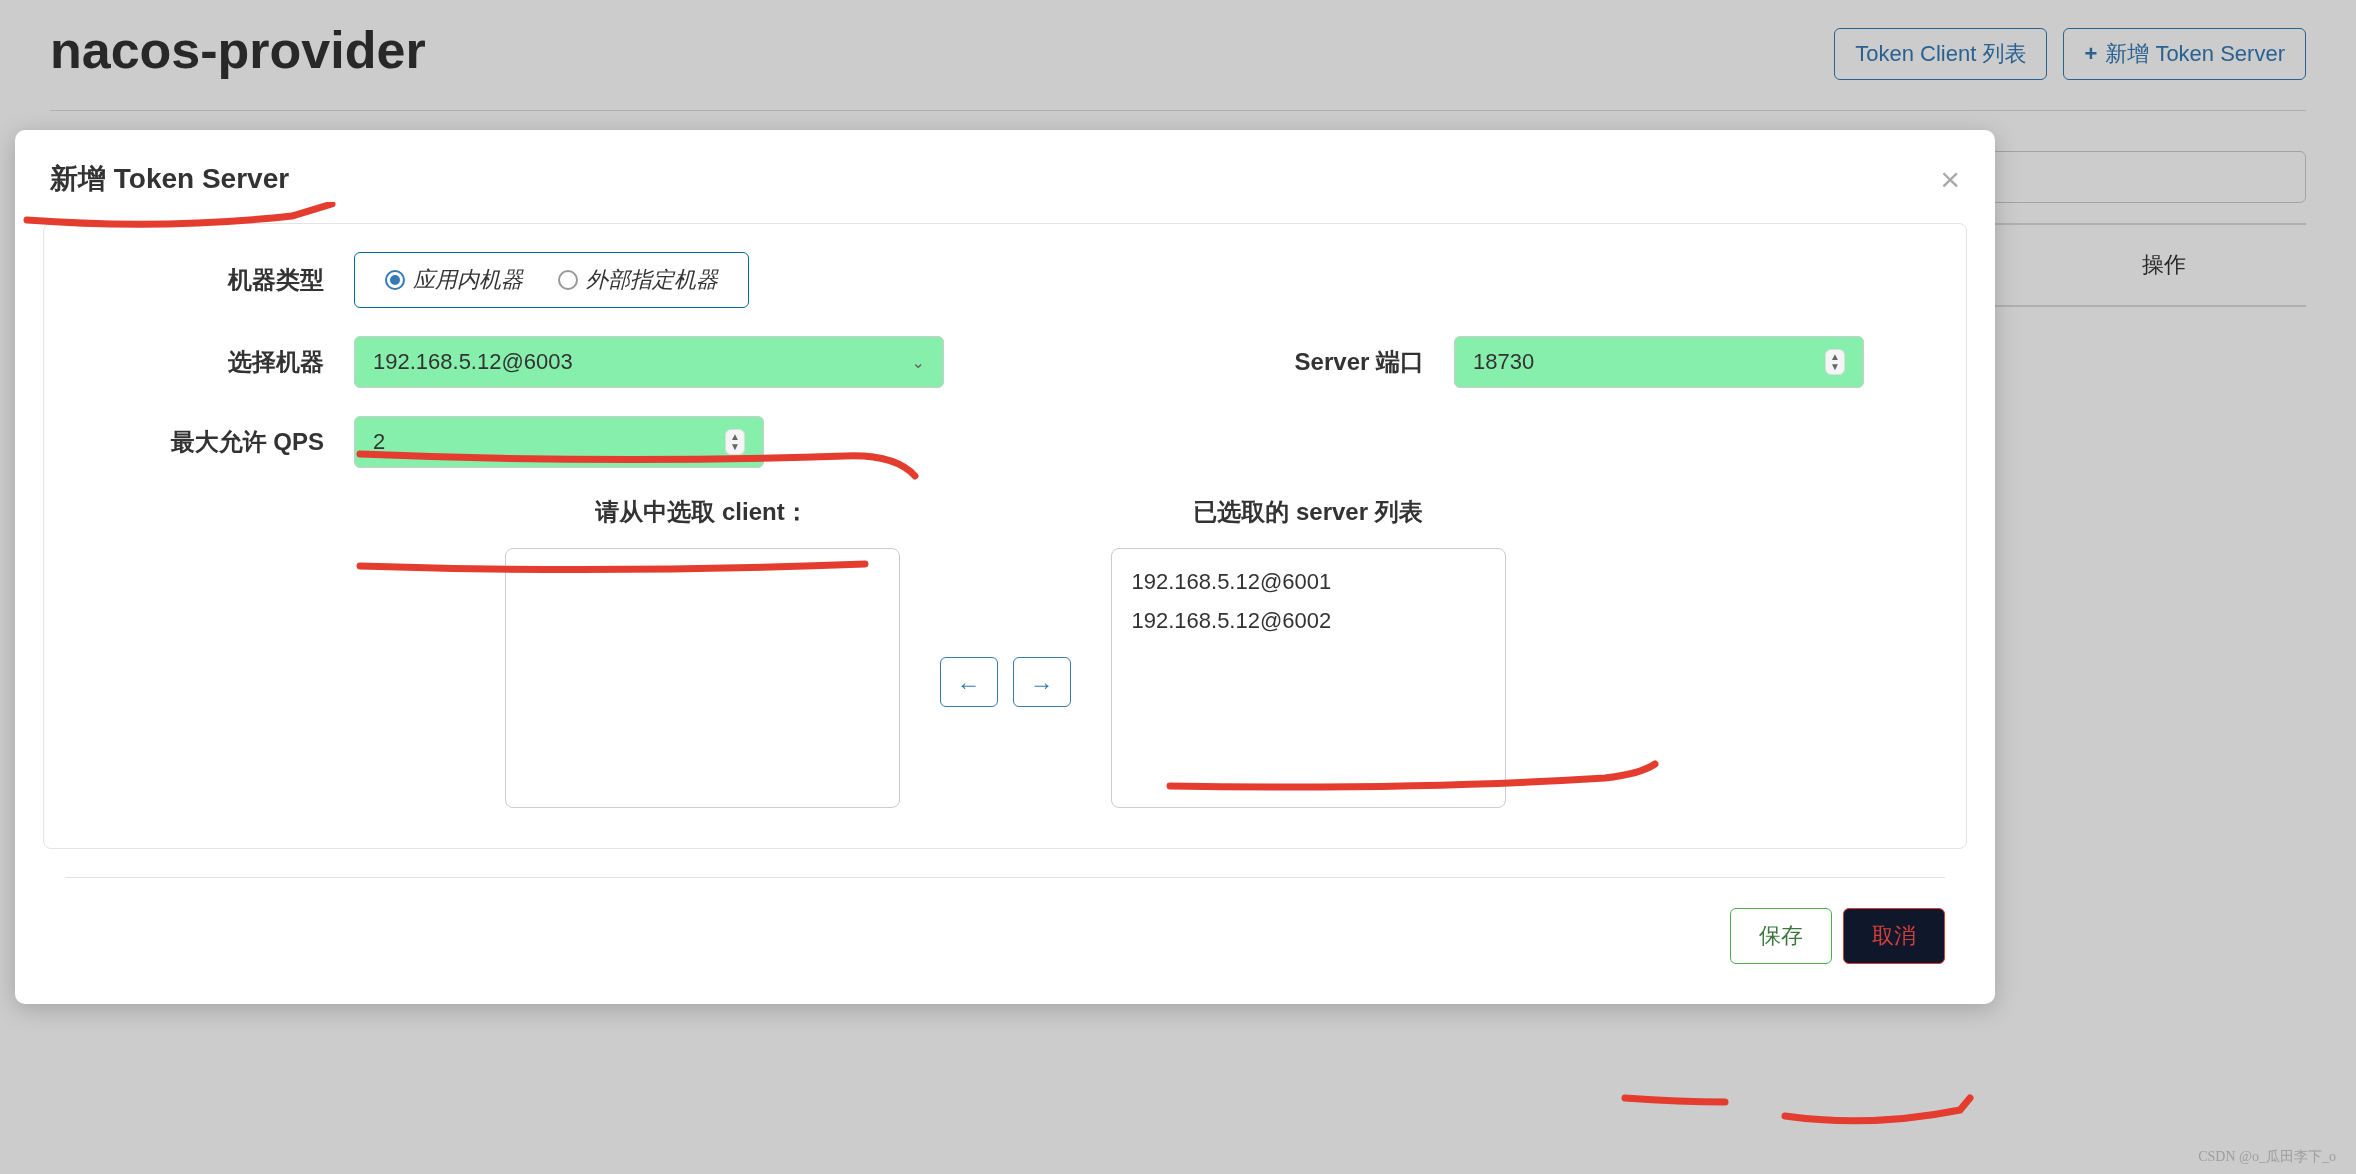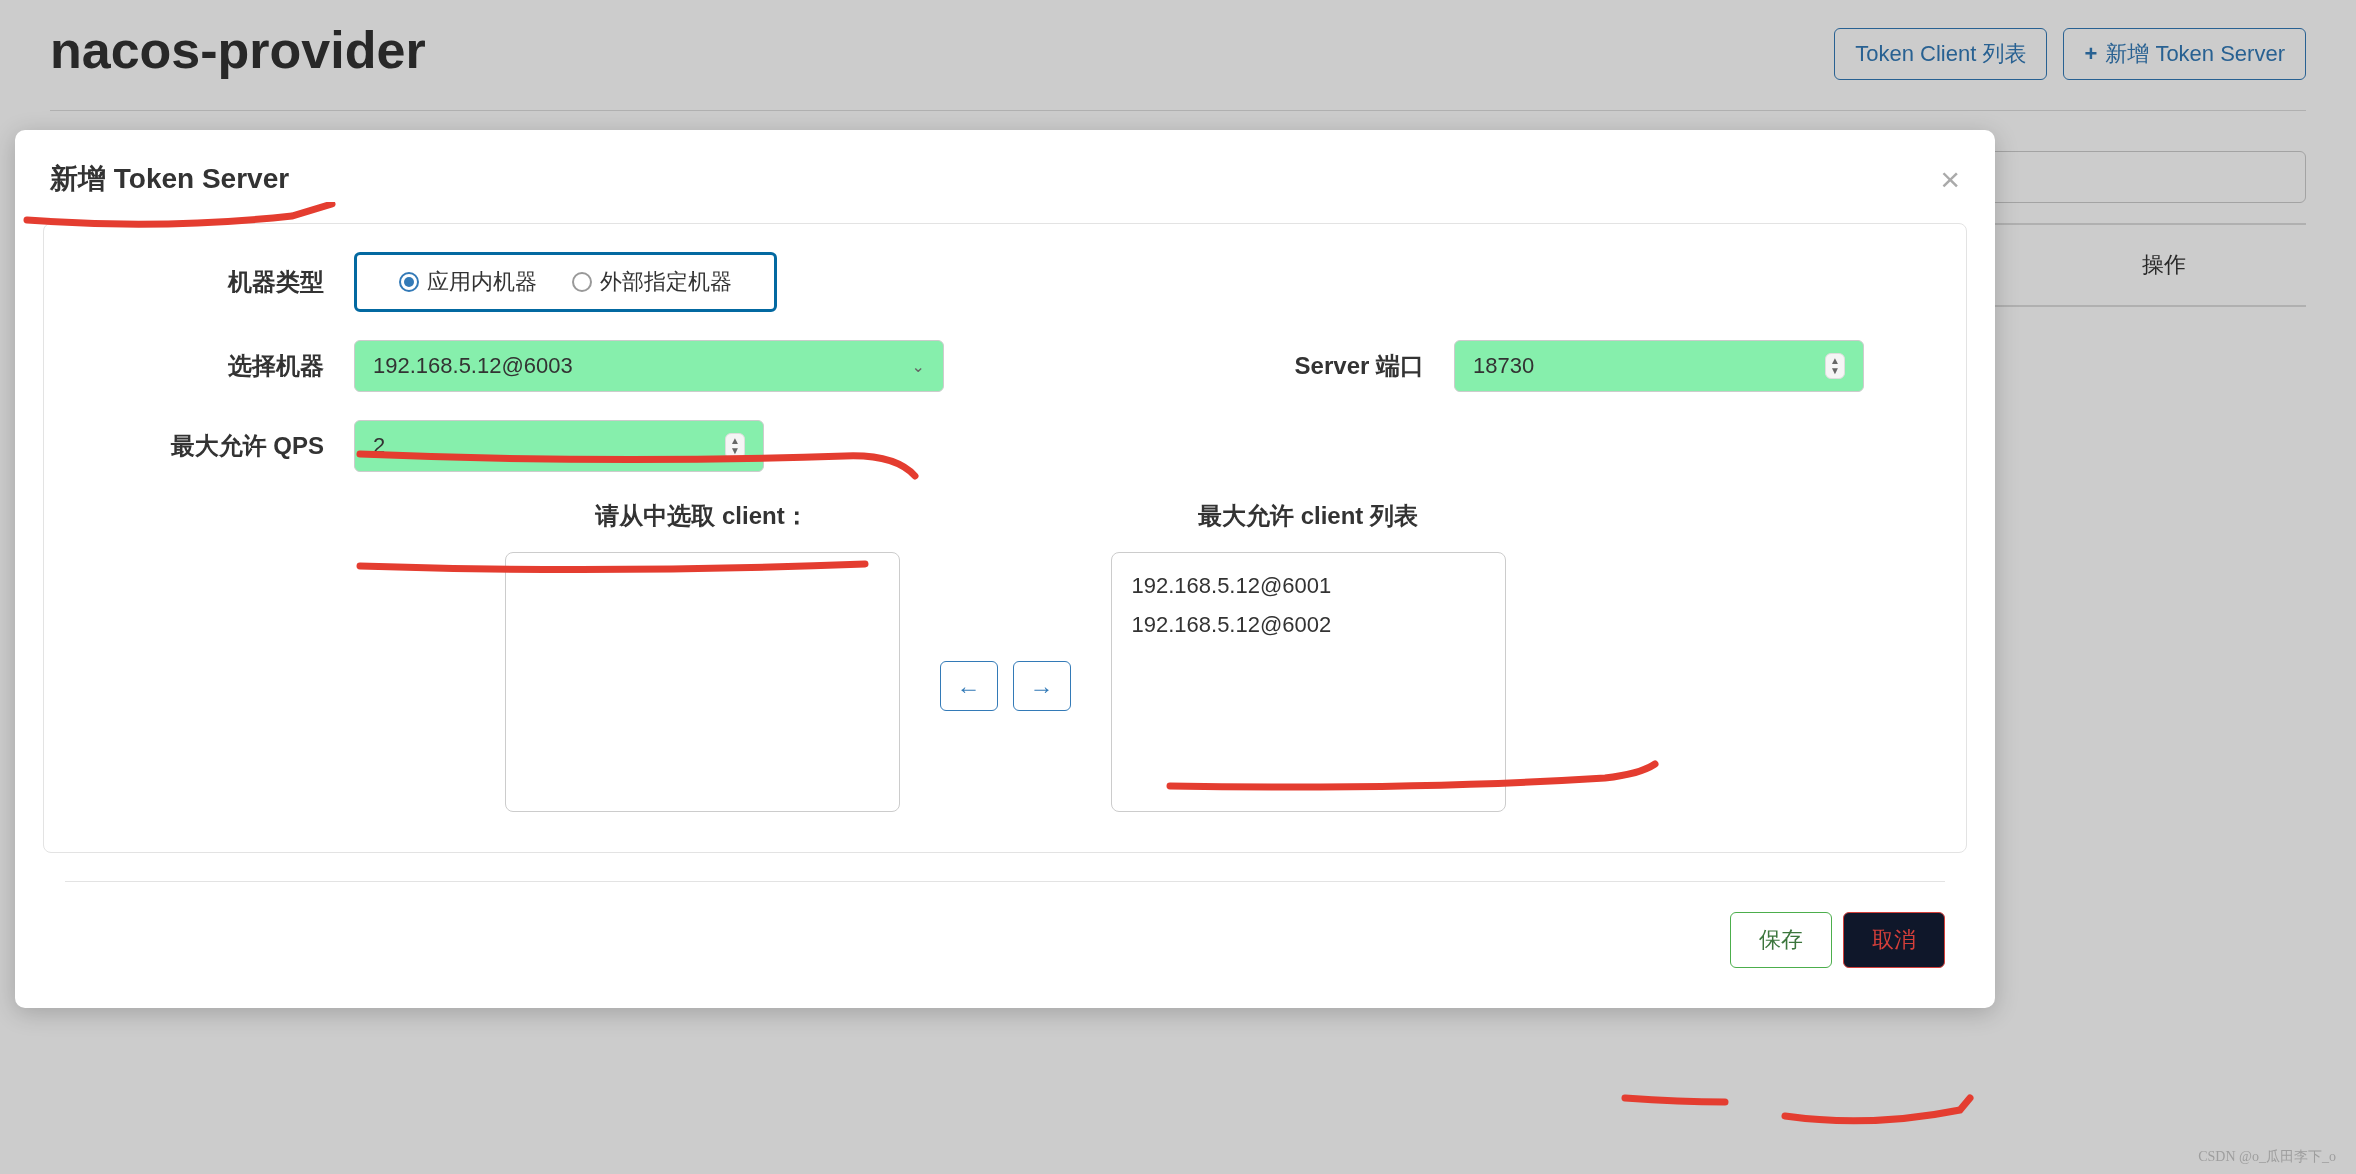--- a/index.html
+++ b/index.html
@@ -131,26 +131,27 @@
     .form-label {
       font-size: 24px;
       font-weight: 700;
       color: #333;
       text-align: right;
       white-space: nowrap;
     }
     .form-label.w1 { width: 220px; }
     .form-label.w2 { width: 180px; }
     .radio-group-box {
-      border: 3px solid #0369a1;
-      border-radius: 6px;
-      padding: 12px 42px;
+      border: 1px solid #0369a1;
+      border-radius: 6px;
+      padding: 12px 30px;
       display: flex;
       gap: 35px;
       align-items: center;
+      font-style: italic;
     }
     .radio-item {
       display: flex;
       align-items: center;
       gap: 8px;
       font-size: 22px;
       color: #333;
       cursor: pointer;
     }
     .radio-circle {
@@ -383,21 +384,21 @@
       </div>
       <div class="transfer-arrows">
         <button class="arrow-btn">
           <span>←</span>
         </button>
         <button class="arrow-btn">
           <span>→</span>
         </button>
       </div>
       <div class="transfer-col">
-        <div class="transfer-label">最大允许 client 列表</div>
+        <div class="transfer-label">已选取的 server 列表</div>
         <div class="transfer-list" id="sel-list">
             <div>192.168.5.12@6001</div>
             <div>192.168.5.12@6002</div>
           </div>
       </div>
     </div>
   </div>
 
   <div class="modal-footer">
     <button class="btn-save">保存</button>

